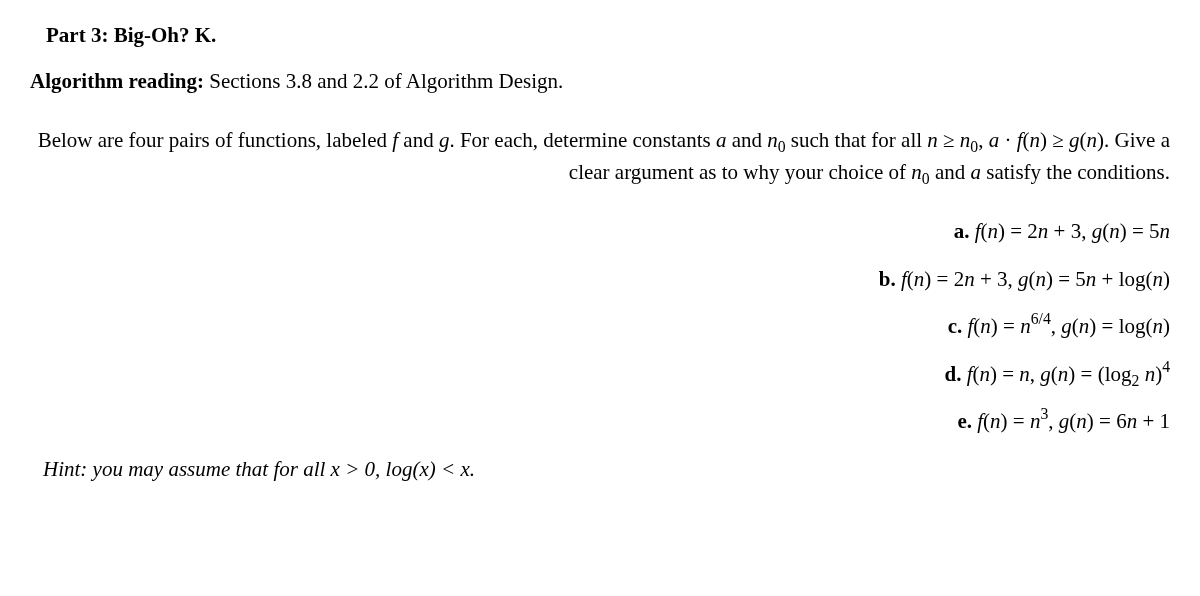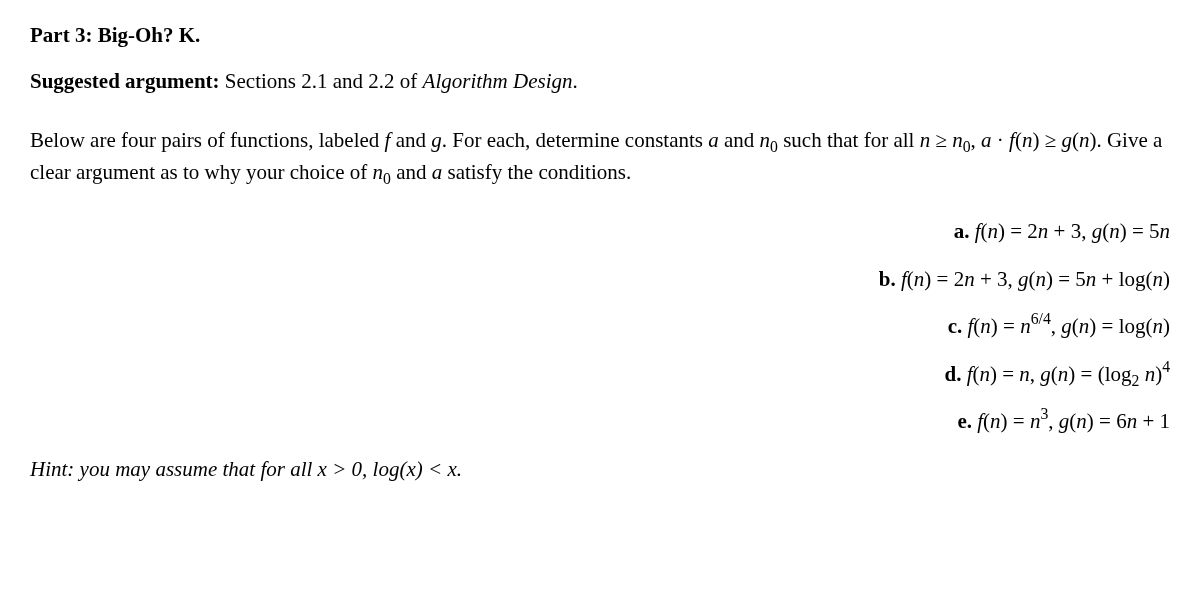--- a/index.html
+++ b/index.html
@@ -8,68 +8,70 @@
       line-height: 1.5;
       color: #000;
       background: #fff;
       margin: 0;
       padding: 20px 30px;
       width: 1140px;
     }
     .heading {
       font-weight: bold;
       margin-bottom: 14px;
+      margin-left: 16px;
     }
     .reading {
       margin-bottom: 28px;
     }
     .reading .label {
       font-weight: bold;
     }
     .reading .booktitle {
-      font-style: italic;
     }
     .instructions {
       margin-bottom: 28px;
+      text-align: right;
     }
     .items {
       padding-left: 28px;
     }
     .item {
       margin-bottom: 16px;
       text-align: right;
     }
     .item-label {
       font-weight: bold;
       display: inline-block;
       min-width: 24px;
     }
     .hint {
       font-style: italic;
       margin-top: 10px;
+      margin-left: 13px;
     }
     .math {
       font-family: "Computer Modern", Georgia, "Times New Roman", serif;
       font-style: italic;
     }
     .rm { font-style: normal; }
     sup, sub {
       font-size: 0.75em;
       line-height: 0;
     }
     sub { vertical-align: -0.3em; }
     sup { vertical-align: 0.55em; }
   </style>
 </head>
 <body>
 
 <div class="heading">Part 3: Big-Oh? K.</div>
 
 <div class="reading">
-  <span class="label">Suggested argument:</span><span> Sections 2.1 and 2.2 of </span><span class="booktitle">Algorithm Design</span><span>.</span>
+  <span class="label">Algorithm reading:</span><span> Sections 3.8 and 2.2 of </span><span class="booktitle">Algorithm Design</span><span>.</span>
 </div>
 
 <div class="instructions">
   <span>Below are four pairs of functions, labeled </span><span class="math">f</span><span> and </span><span class="math">g</span><span>. For each, determine constants </span><span class="math">a</span><span> and </span><span class="math"><span>n</span><sub class="rm">0</sub></span><span> such that for all </span><span class="math"><span>n</span><span class="rm"> ≥ </span><span>n</span><sub class="rm">0</sub></span><span>, </span><span class="math"><span>a</span><span class="rm"> · </span><span>f</span><span class="rm">(</span><span>n</span><span class="rm">) ≥ </span><span>g</span><span class="rm">(</span><span>n</span><span class="rm">)</span></span><span>. Give a clear argument as to why your choice of </span><span class="math"><span>n</span><sub class="rm">0</sub></span><span> and </span><span class="math">a</span><span> satisfy the conditions.</span>
 </div>
 
 <div class="items">
 
   <div class="item">
     <span class="item-label">a.</span>

